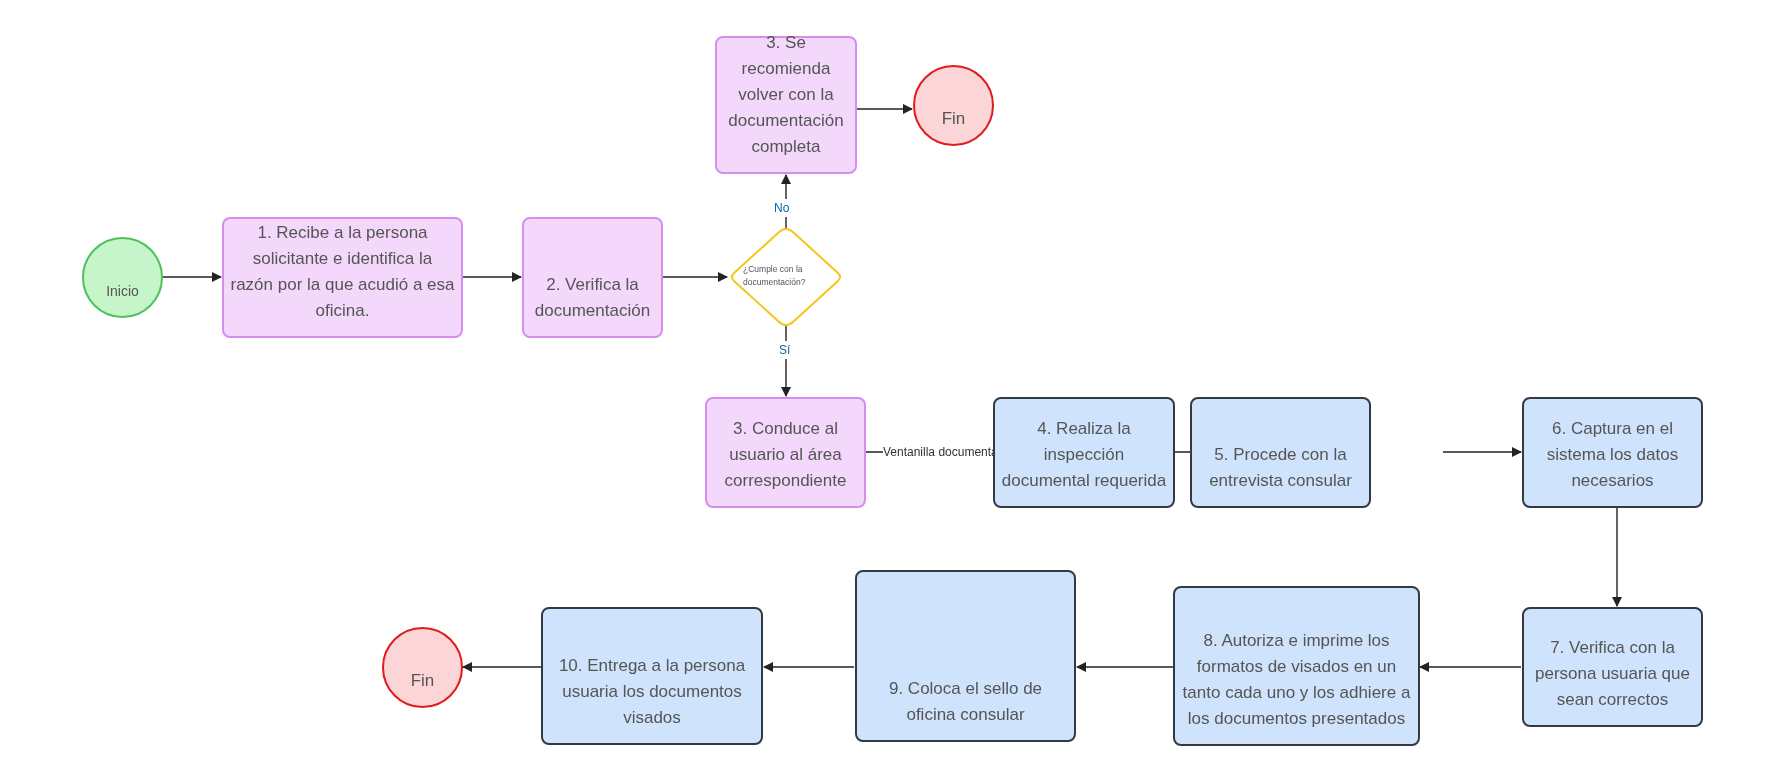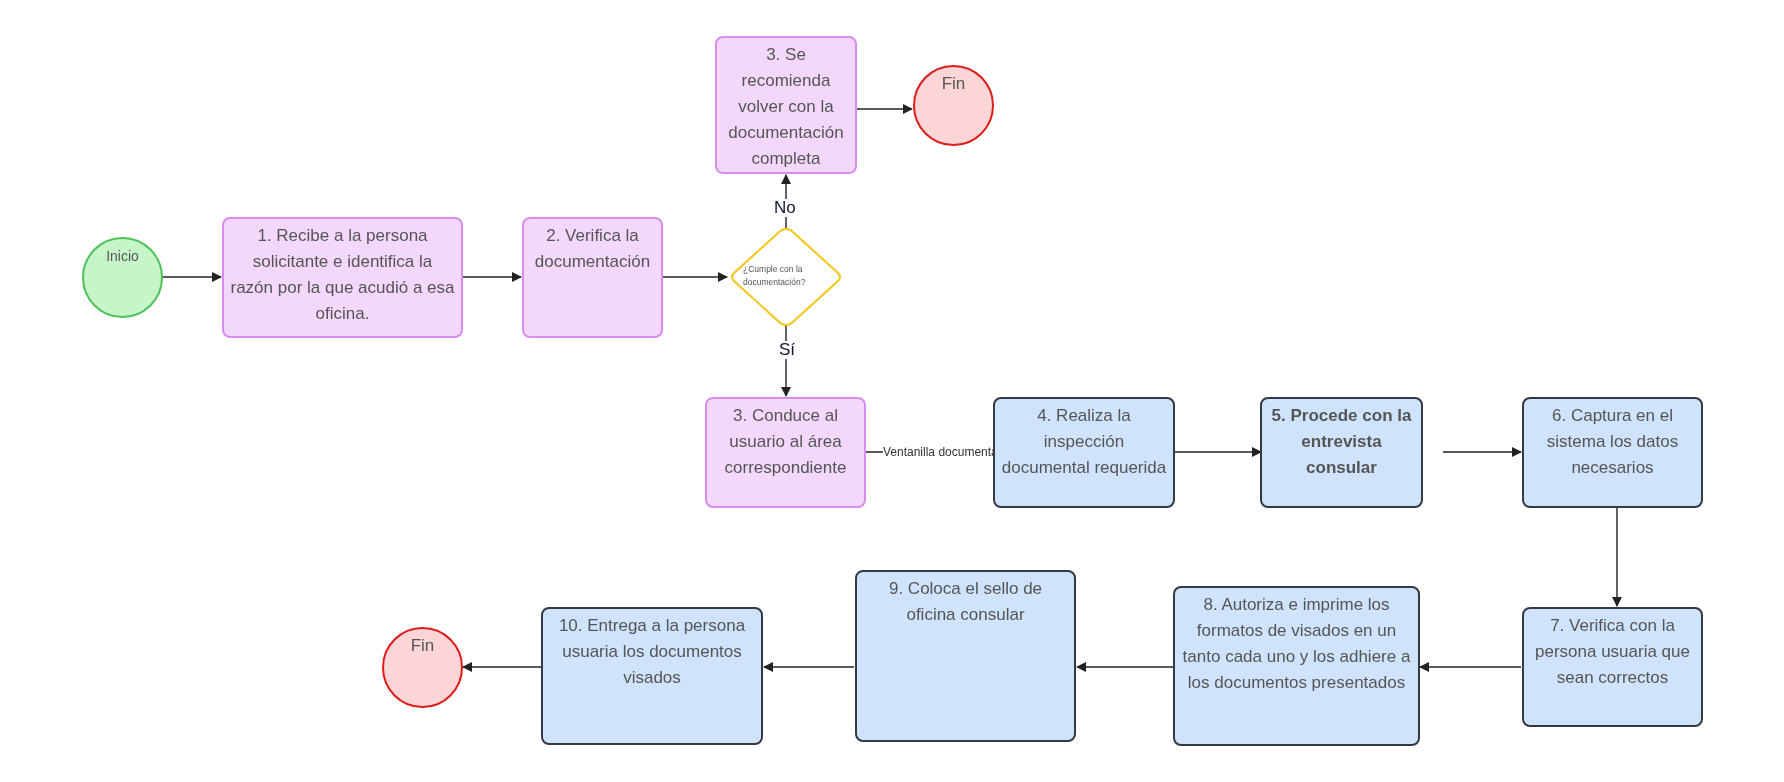--- a/index.html
+++ b/index.html
@@ -1,25 +1,25 @@
 <!DOCTYPE html>
 <html><head>
 <meta charset="utf-8">
 <style>
   html, body { margin:0; padding:0; background:#ffffff; }
   body { width:1784px; height:782px; position:relative; overflow:hidden;
          font-family:"Liberation Sans", "DejaVu Sans", sans-serif; }
   #canvas { position:absolute; left:0; top:0; width:1784px; height:782px; }
-  .node { position:absolute; box-sizing:border-box; display:flex; align-items:flex-start; justify-content:center;
-          text-align:center; color:#555555; font-size:17px; line-height:26px; padding:4px 6px; }
+  .node { position:absolute; box-sizing:border-box; display:flex; align-items:flex-end; justify-content:center;
+          text-align:center; color:#555555; font-size:17px; line-height:26px; padding:12px 6px; }
   .proc-pink { background:#f3d8fc; border:2px solid #d78cf0; border-radius:8px; }
   .proc-blue { background:#cfe3fd; border:2px solid #343a44; border-radius:8px; }
   .circle-start { background:#c6f5c9; border:2px solid #4ec25a; border-radius:50%; font-size:14px; }
   .circle-end { background:#fcd6d6; border:2px solid #e01b1b; border-radius:50%; font-size:17px; }
-  .edge-label { position:absolute; color:#0f172a; font-size:17px; background:#ffffff; line-height:18px; padding:0 1px; }
+  .edge-label { position:absolute; color:#0369a1; font-size:12px; background:#ffffff; line-height:18px; padding:0 1px; }
   .edge-label.small { font-size:12px; line-height:10px; color:#333333; padding:0; }
   .diamond-text { position:absolute; font-size:8.5px; line-height:13px; color:#555555; text-align:left; }
   svg line, svg polyline { stroke:#222222; stroke-width:1.4; fill:none; }
 </style>
 </head>
 <body>
 
 <div id="canvas">
 
   <svg width="1784" height="782" style="position:absolute;left:0;top:0;">
@@ -73,21 +73,21 @@
   </div>
 
   <div class="node proc-pink" style="left:705px;top:397px;width:161px;height:111px;">
     <span>3. Conduce al usuario al área correspondiente</span>
   </div>
 
   <div class="node proc-blue" style="left:993px;top:397px;width:182px;height:111px;">
     <span>4. Realiza la inspección documental requerida</span>
   </div>
 
-  <div class="node proc-blue" style="left:1260px;top:397px;width:163px;height:111px;font-weight:bold;">
+  <div class="node proc-blue" style="left:1190px;top:397px;width:181px;height:111px;">
     <span>5. Procede con la entrevista consular</span>
   </div>
 
   <div class="node proc-blue" style="left:1522px;top:397px;width:181px;height:111px;">
     <span>6. Captura en el sistema los datos necesarios</span>
   </div>
 
   <div class="node proc-blue" style="left:1522px;top:607px;width:181px;height:120px;">
     <span>7. Verifica con la persona usuaria que sean correctos</span>
   </div>

